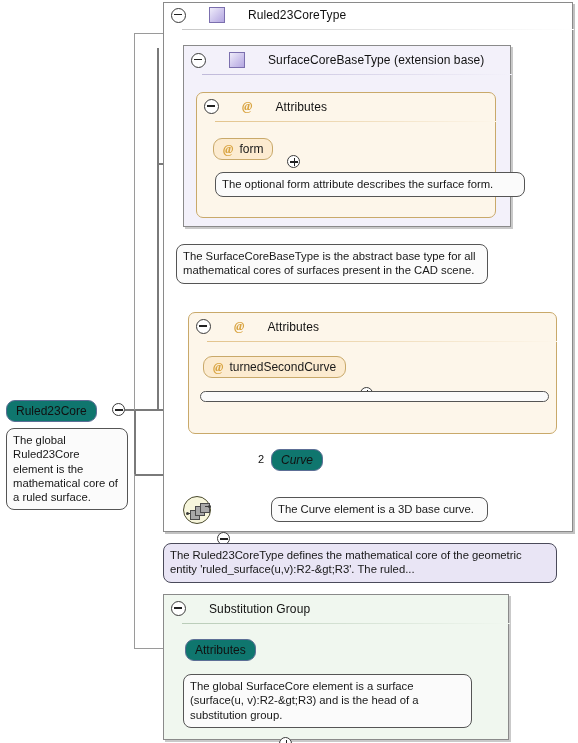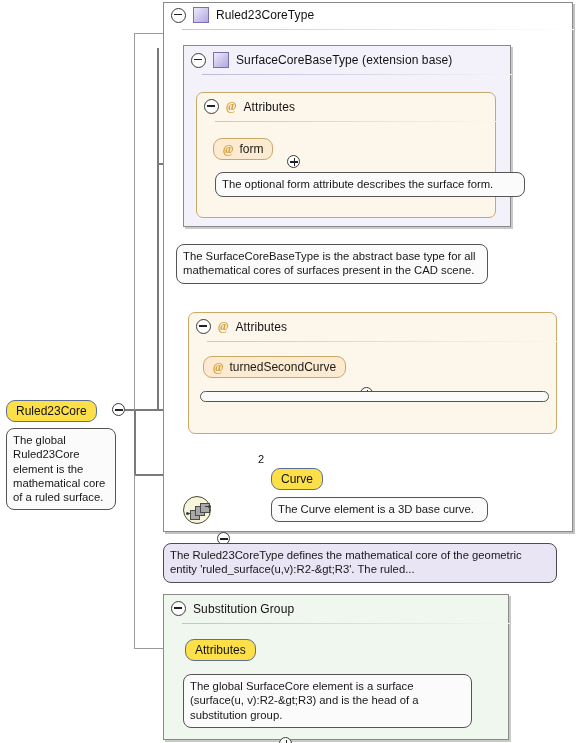--- a/index.html
+++ b/index.html
@@ -19,21 +19,21 @@
     border:1.5px solid #8a8a8a;background:#f3f1fa;
     box-shadow:2px 2px 0 rgba(120,120,120,.40);
   }
   .box-attr{
     border:1.2px solid #c9a96a;background:#fdf6ea;border-radius:7px;
   }
   .box-subst{
     border:1.5px solid #8a8a8a;background:#f0f7ef;
     box-shadow:2px 2px 0 rgba(120,120,120,.40);
   }
-  .hdr{display:flex;align-items:center;gap:7px;padding:5px 8px 4px 8px;}
+  .hdr{display:flex;align-items:center;gap:23px;padding:5px 8px 4px 8px;}
   .hdr-rule{height:1px;margin:0 10px;}
   .rule-grey{background:linear-gradient(to right,#c8c8c8,#ffffff);}
   .rule-purple{background:linear-gradient(to right,#c0bada,#f3f1fa);}
   .rule-orange{background:linear-gradient(to right,#e3c48d,#fdf6ea);}
   .rule-green{background:linear-gradient(to right,#b9ccb8,#f0f7ef);}
   .hdr-label{font-size:12px;color:#111;letter-spacing:.1px;white-space:nowrap;}
 
   
   .tgl{width:13px;height:13px;border-radius:50%;border:1.1px solid #3b3b3b;
        background:#fff;position:relative;flex:0 0 auto;}
@@ -46,21 +46,21 @@
 
   
   .at{font-size:12.5px;color:#d9a441;font-style:italic;font-weight:700;
       line-height:1;flex:0 0 auto;font-family:"Liberation Serif",serif;}
 
   
   .pill{display:inline-flex;align-items:center;gap:6px;
         border:1.2px solid #6b6b6b;border-radius:8px;padding:2px 9px;
         font-size:12px;white-space:nowrap;line-height:16px;}
   .pill-attr{background:#fcebd0;border-color:#c9a96a;border-radius:9px;}
-  .pill-elem{background:#fde047;border-color:#5d6f96;border-radius:9px;color:#111;}
+  .pill-elem{background:#0f766e;border-color:#5d6f96;border-radius:9px;color:#111;}
 
   
   .bub{
     border:1.1px solid #555;border-radius:8px;background:#fbfbfb;
     padding:4px 6px 5px 6px;font-size:11.3px;line-height:14.3px;color:#171717;
   }
   .bub.purple{background:#e9e5f5;border-color:#4a4a5a;}
   .bub .tail{position:absolute;width:14px;height:8px;top:-8px;left:14px;overflow:hidden;}
   .bub .tail i{position:absolute;left:0;top:0;width:14px;height:8px;
      background:inherit;clip-path:polygon(0 100%,50% 0,100% 100%);}
@@ -102,21 +102,21 @@
 <div class="abs ln-thin" style="left:134px;top:33px;width:1.2px;height:377px;"></div>
 <div class="abs ln-thin" style="left:134px;top:33px;width:30px;height:1.2px;"></div>
 
 <div class="abs" style="left:6px;top:400px;">
   <span class="pill pill-elem">
     <span>Ruled23Core</span>
   </span>
 </div>
 <div class="abs tgl" style="left:112px;top:403px;"></div>
 
-<div class="abs bub" style="left:6px;top:428px;width:110px;">
+<div class="abs bub" style="left:6px;top:428px;width:122px;">
   <span class="tail">
       <i></i>
     </span>
   <span>The global Ruled23Core element is the mathematical core of a ruled surface.</span>
 </div>
 
 <div class="abs box-outer" style="left:163px;top:2px;width:410px;height:530px;"></div>
 
 <div class="abs hdr" style="left:163px;top:2px;width:410px;">
   <span class="tgl"></span>
@@ -194,21 +194,21 @@
   <i class="bx bx1"></i>
     <i class="bx bx2"></i>
     <i class="bx bx3"></i>
   <i class="dl dl2"></i>
     <i class="dot d2"></i>
 </div>
 <div class="abs tgl" style="left:217px;top:465px;"></div>
 
 <div class="abs occ" style="left:258px;top:453px;">2</div>
 
-<div class="abs" style="left:271px;top:468px;">
+<div class="abs" style="left:271px;top:449px;font-style:italic;">
   <span class="pill pill-elem">
     <span>Curve</span>
   </span>
 </div>
 <div class="abs tgl plus" style="left:331px;top:465px;"></div>
 
 <div class="abs bub" style="left:271px;top:497px;width:217px;">
   <span class="tail">
       <i></i>
     </span>

